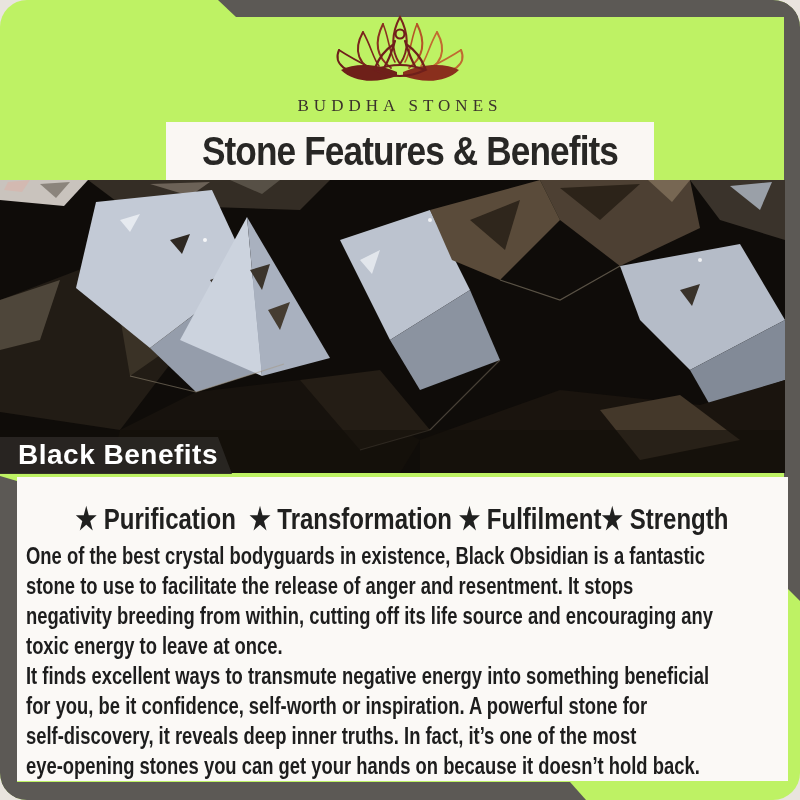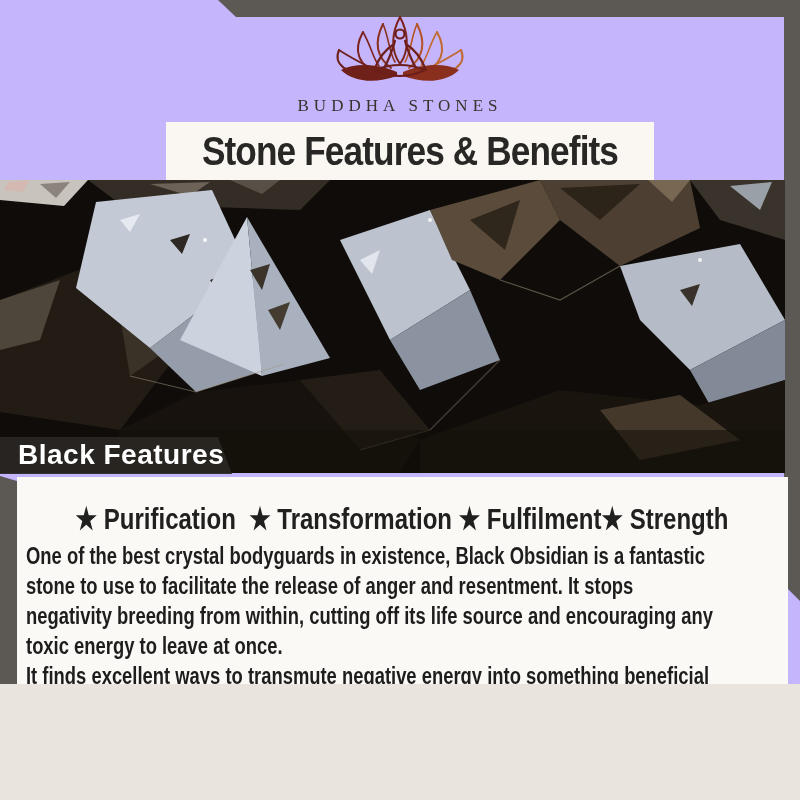--- a/index.html
+++ b/index.html
@@ -1,19 +1,20 @@
 <!DOCTYPE html>
 <html><head>
 <meta charset="utf-8">
 <style>
   html,body{margin:0;padding:0;background:#e9e4de;}
   #page{
-    position:relative;width:800px;height:684px;overflow:hidden;
-    background:#c4b5fd;
+    position:relative;width:800px;height:800px;overflow:hidden;
+    background:#bef264;
     font-family:"Liberation Sans",sans-serif;
+    border-radius:27px;
   }
   
   .ribbon{position:absolute;background:#5c5955;}
   .ribbon-top{left:0;top:0;width:800px;height:17px;
     clip-path:polygon(218px 0,800px 0,800px 17px,236px 17px);}
   .ribbon-right{left:784px;top:0;width:16px;height:601px;
     clip-path:polygon(0 0,16px 0,16px 601px,0 585px);}
   .ribbon-left{left:0;top:472px;width:17px;height:328px;
     clip-path:polygon(0 4px,17px 9px,17px 328px,0 328px);}
   .ribbon-bottom{left:0;top:782px;width:586px;height:18px;
@@ -166,21 +167,21 @@
       <polyline points="360,270 430,250 500,180" fill="none" stroke="#8d8color" stroke-width="0" opacity="0"></polyline>
       <polyline points="360,270 430,250 500,180" fill="none" stroke="#8d8270" stroke-width="1.2" opacity="0.45"></polyline>
 
       <circle cx="205" cy="60" r="2" fill="#ffffff" opacity="0.85"></circle>
       <circle cx="430" cy="40" r="2" fill="#ffffff" opacity="0.8"></circle>
       <circle cx="700" cy="80" r="2" fill="#ffffff" opacity="0.8"></circle>
       <rect x="0" y="250" width="785" height="43" fill="#120e0a" opacity="0.55"></rect>
     </svg>
   </div>
 
-  <div id="stone-label">Black Features</div>
+  <div id="stone-label">Black Benefits</div>
 
   <div id="text-panel"></div>
 
   <div id="features-line">★ Purification  ★ Transformation ★ Fulfilment★ Strength</div>
 
   <div id="para-1" class="body-text">One of the best crystal bodyguards in existence, Black Obsidian is a fantastic
 stone to use to facilitate the release of anger and resentment. It stops
 negativity breeding from within, cutting off its life source and encouraging any
 toxic energy to leave at once.</div>
   <div id="para-2" class="body-text">It finds excellent ways to transmute negative energy into something beneficial

